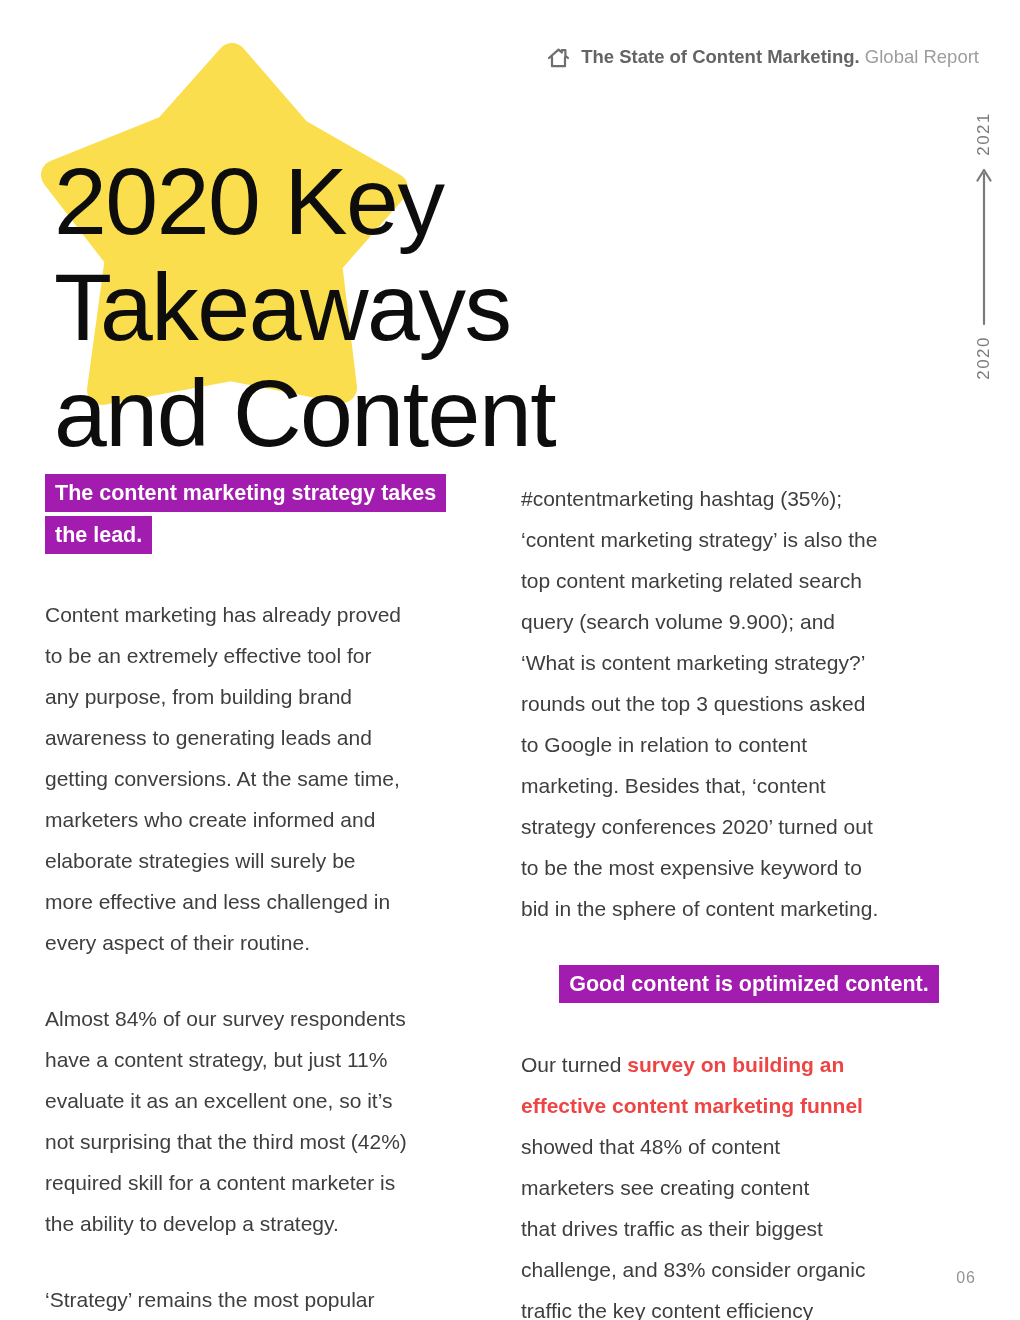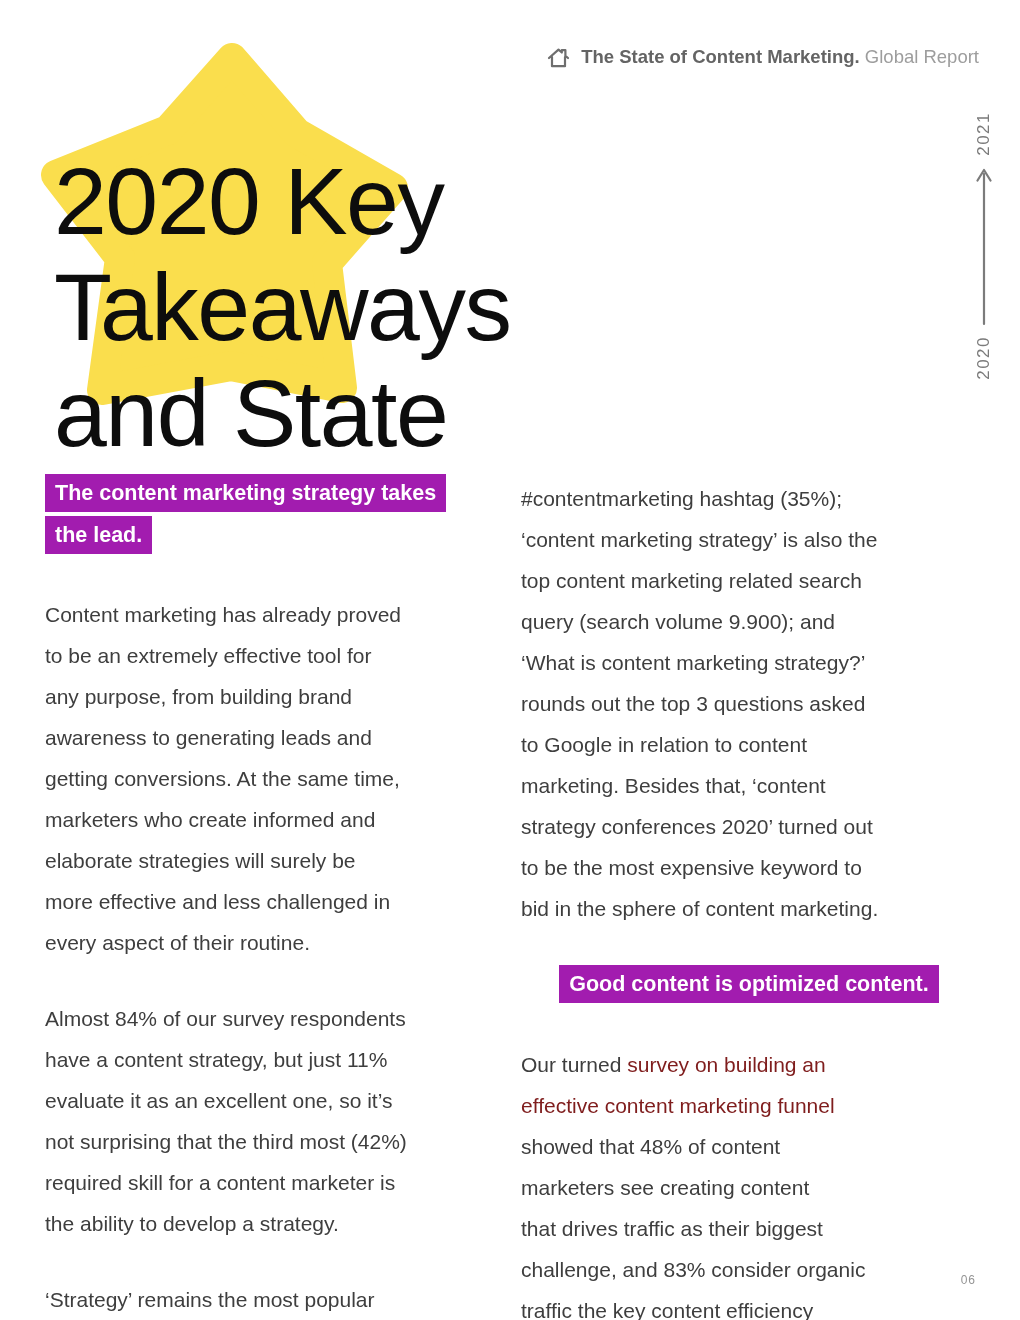--- a/index.html
+++ b/index.html
@@ -49,42 +49,42 @@
   .col-right { padding-top:5px; }
   .hl-block { line-height:41px; margin:0 0 37px 0; }
   .col-right .hl-block { margin-bottom:38px;text-align:center; }
   .highlight {
     background:#a21caf; color:#ffffff;
     font-weight:700; font-size:21.5px;
     padding:7px 10px;
     -webkit-box-decoration-break:clone; box-decoration-break:clone;
     white-space:pre-wrap;
   }
-  .funnel-link { color:#7f1d1d; font-weight:400; text-decoration:none; cursor:pointer; }
+  .funnel-link { color:#ef4444; font-weight:700; text-decoration:none; cursor:pointer; }
   .continue-arrow { vertical-align:-2px; }
 
   
   .page-number {
     position:absolute; right:44px; bottom:33px;
-    font-size:12px; letter-spacing:1px; color:#949494; font-weight:500;
+    font-size:16px; letter-spacing:1px; color:#949494; font-weight:500;
   }
 </style>
 </head>
 <body>
 
 <div class="page">
 
   <svg class="hero-star" width="440" height="440" viewBox="0 0 440 440" aria-hidden="true">
     <polygon points="232,58 297,133 393,188 327,263 342,388 231,366 102,390 120,258 56,175 168,130" fill="#FADE4D" stroke="#FADE4D" stroke-width="30" stroke-linejoin="round"></polygon>
   </svg>
 
   <h1 class="hero-title">
     <div>2020 Key</div>
     <div>Takeaways</div>
-    <div>and State</div>
+    <div>and Content</div>
   </h1>
 
   <div class="report-header">
     <svg width="25" height="23" viewBox="0 0 25 23" aria-hidden="true">
       <path d="M6 11 V20.2 H19 V11 M3 12 L12.5 3.6 L15.8 6.5 V4.2 H19.4 V9.7 L22 12" fill="none" stroke="#6e6e6e" stroke-width="2.2" stroke-linejoin="round" stroke-linecap="round"></path>
     </svg>
     <span>
       <span class="header-bold">The State of Content Marketing.</span>
       <span class="header-light">Global Report</span>
     </span>

